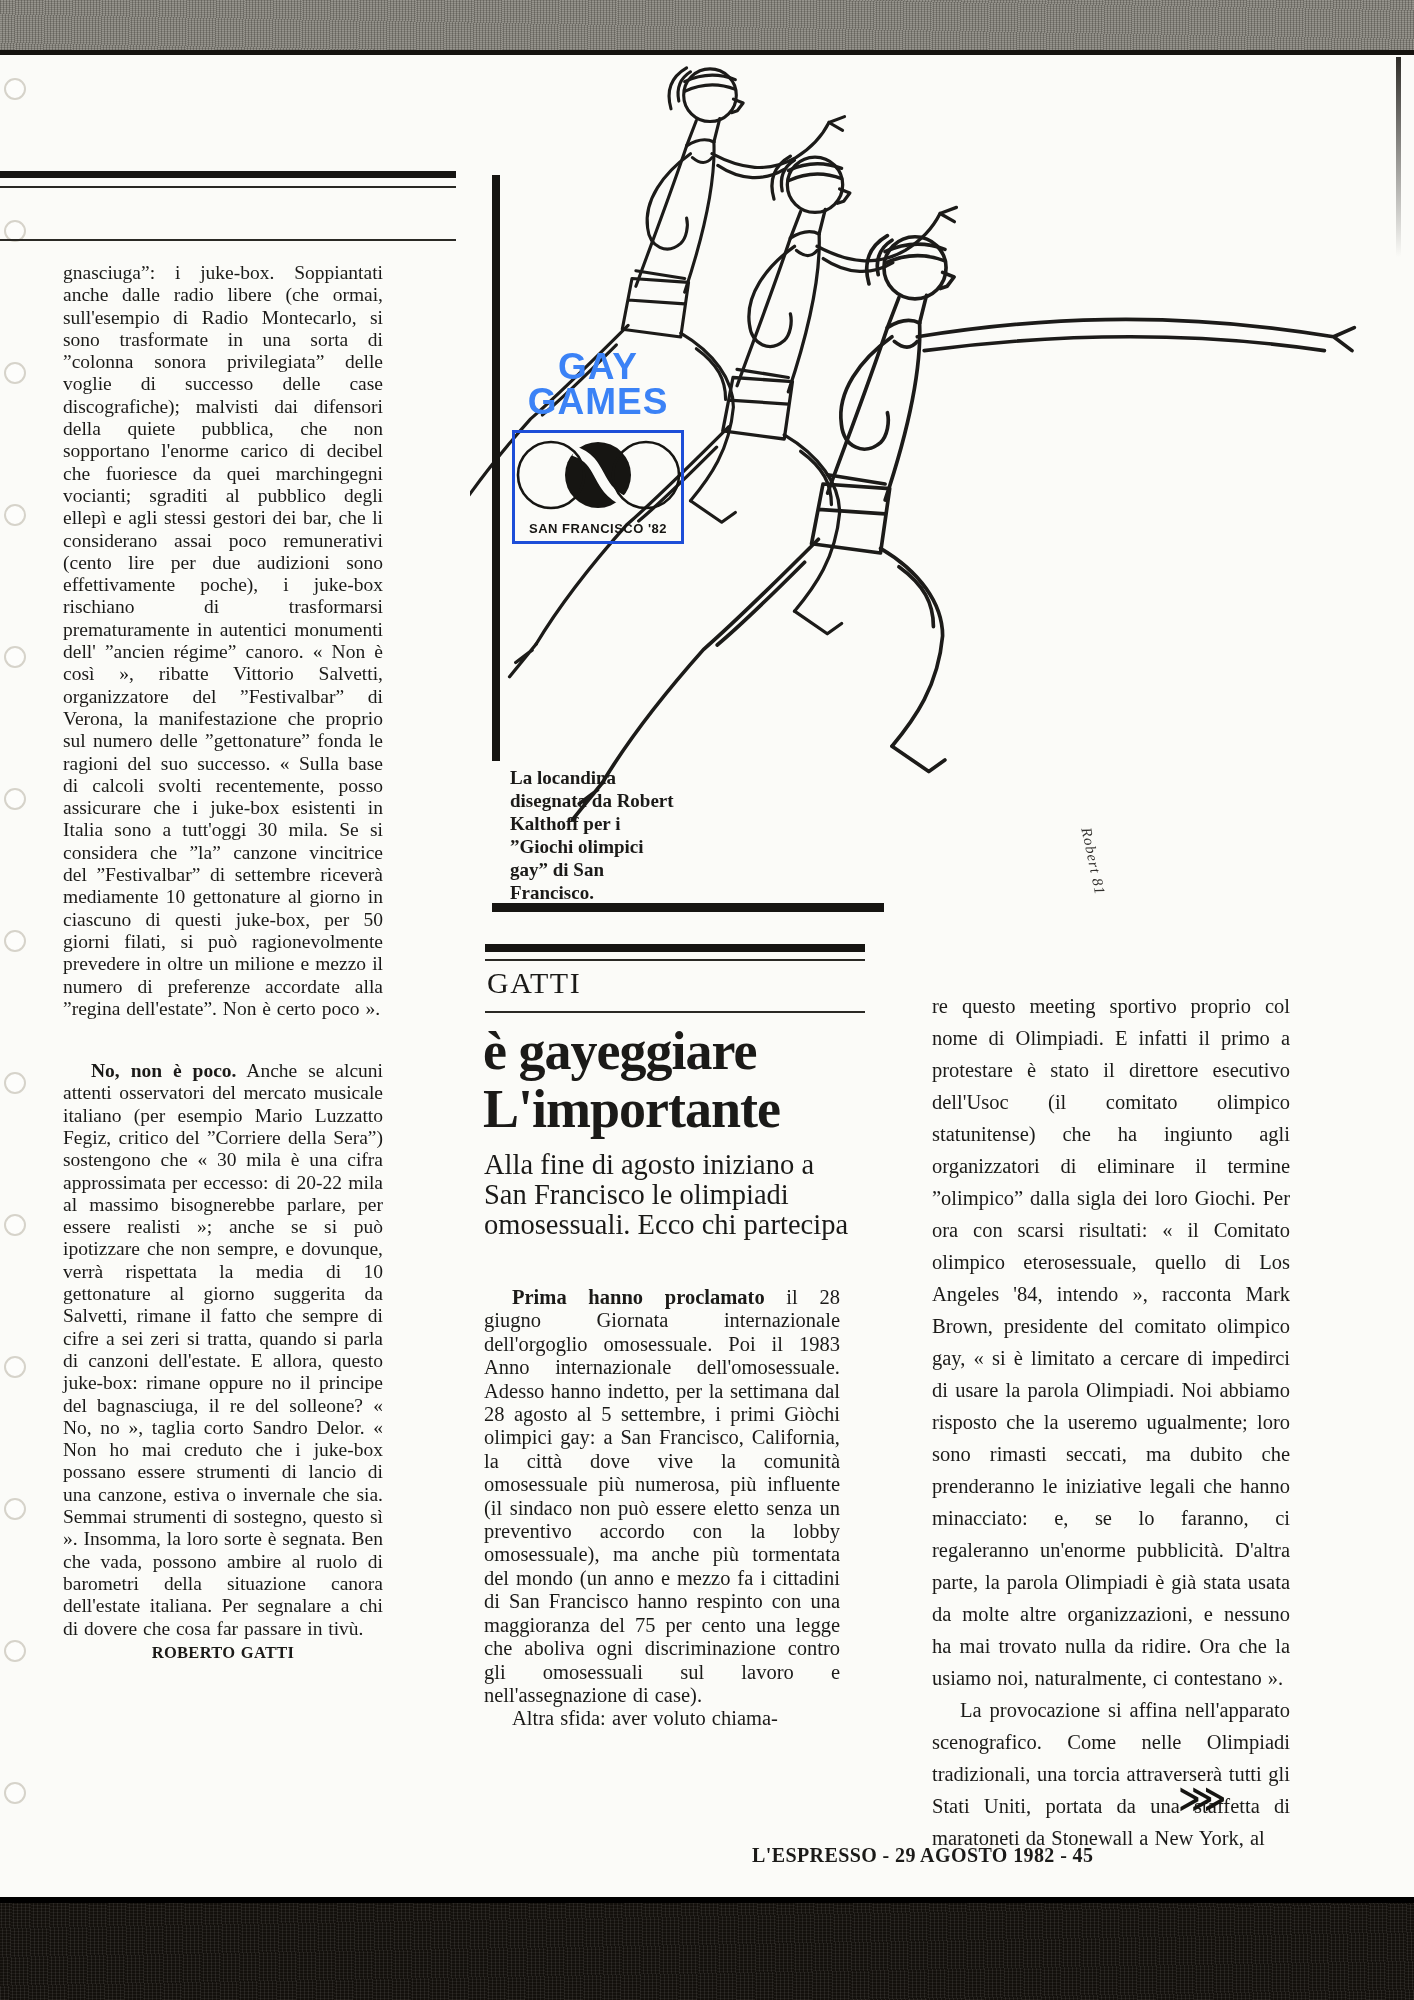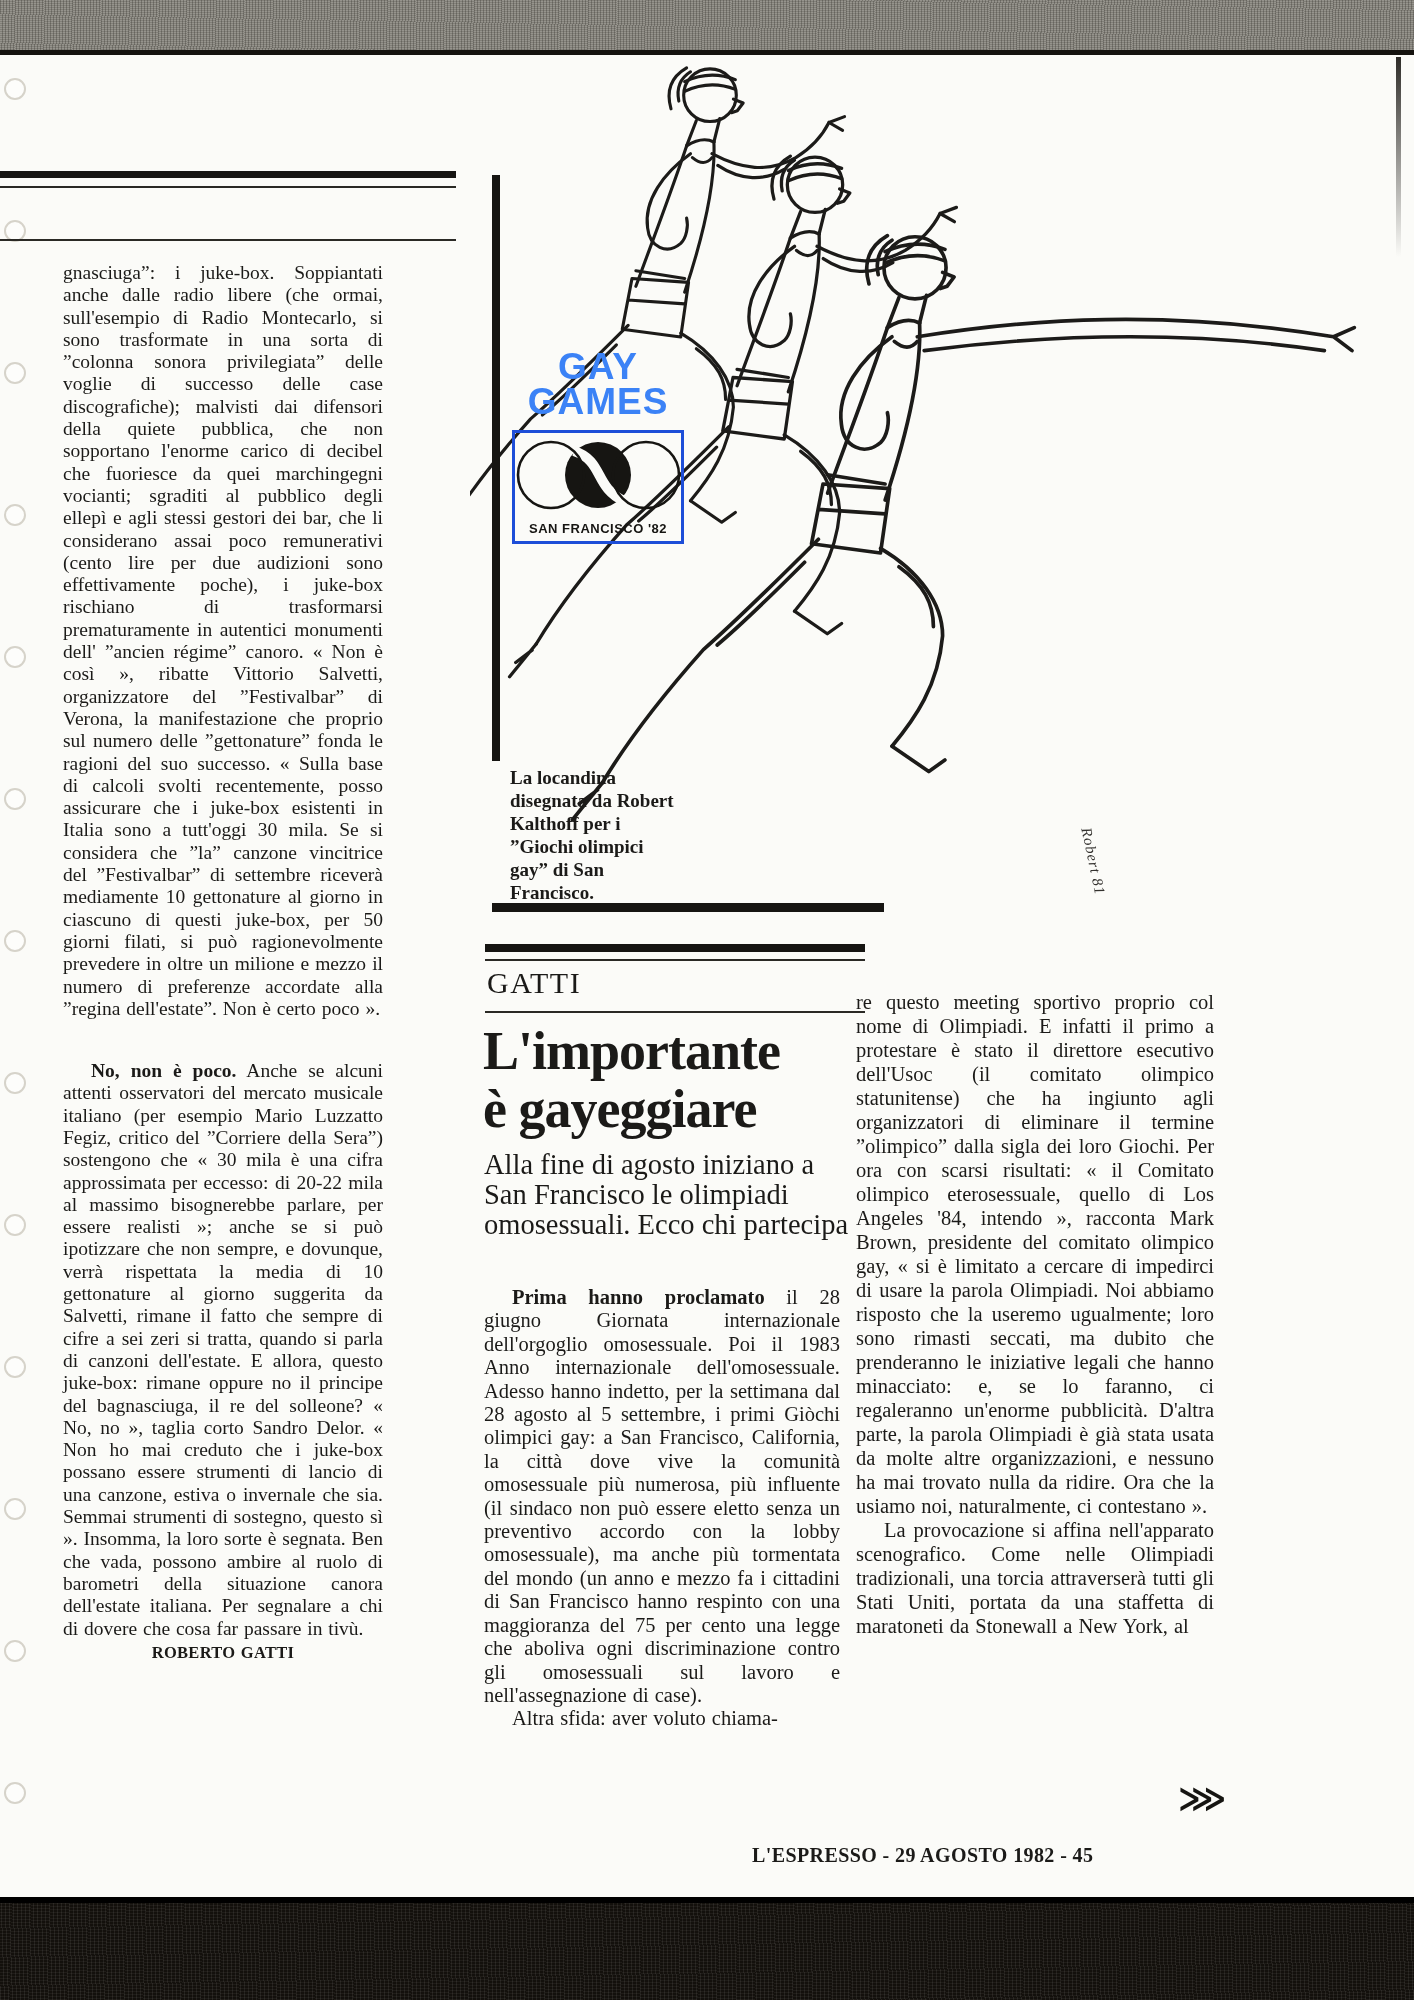--- a/index.html
+++ b/index.html
@@ -88,21 +88,21 @@
   .headline {
     position:absolute; left:483px; top:1022px; width:380px;
     font-weight:bold; font-size:54px; line-height:58px; letter-spacing:-1px;
   }
   .standfirst {
     position:absolute; left:484px; top:1150px; width:368px;
     font-size:28.5px; line-height:30px;
   }
   .col { position:absolute; font-size:20.5px; text-align:justify; word-spacing:1px; }
   .col-1 { left:484px; top:1286px; width:356px; line-height:23.4px; }
-  .col-2 { left:856px; top:990px;  width:358px; line-height:24px; }
+  .col-2 { left:932px; top:990px;  width:358px; line-height:32px; }
   .col p.indent { text-indent:28px; }
   .chevrons {
     position:absolute; left:1178px; top:1778px;
     font-family:"DejaVu Sans",sans-serif; font-size:34px; font-weight:bold; color:#161512;
   }
   .footer-line {
     position:absolute; left:752px; top:1844px;
     font-weight:bold; font-size:20px; letter-spacing:.4px;
   }
   
@@ -202,22 +202,22 @@
     <p class="indent"><b>No, non è poco.</b><span> Anche se alcuni attenti osservatori del mercato musicale italiano (per esempio Mario Luzzatto Fegiz, critico del ”Corriere della Sera”) sostengono che « 30 mila è una cifra approssimata per eccesso: di 20-22 mila al massimo bisognerebbe parlare, per essere realisti »; anche se si può ipotizzare che non sempre, e dovunque, verrà rispettata la media di 10 gettonature al giorno suggerita da Salvetti, rimane il fatto che sempre di cifre a sei zeri si tratta, quando si parla di canzoni dell'estate. E allora, questo juke-box: rimane oppure no il principe del bagnasciuga, il re del solleone? « No, no », taglia corto Sandro Delor. « Non ho mai creduto che i juke-box possano essere strumenti di lancio di una canzone, estiva o invernale che sia. Semmai strumenti di sostegno, questo sì ». Insomma, la loro sorte è segnata. Ben che vada, possono ambire al ruolo di barometri della situazione canora dell'estate italiana. Per segnalare a chi di dovere che cosa far passare in tivù.</span></p>
     <p class="byline">ROBERTO GATTI</p>
   </div>
 
   <div class="rule sport-thick"></div>
   <div class="rule sport-thin-a"></div>
   <div class="kicker">GATTI</div>
   <div class="rule sport-thin-b"></div>
 
   <div class="headline">
+    <div>è gayeggiare</div>
     <div>L'importante</div>
-    <div>è gayeggiare</div>
   </div>
 
   <div class="standfirst">Alla fine di agosto iniziano a San Francisco le olimpiadi omosessuali. Ecco chi partecipa</div>
 
   <div class="col col-1">
     <p class="indent"><b>Prima hanno proclamato</b><span> il 28 giugno Giornata internazionale dell'orgoglio omosessuale. Poi il 1983 Anno internazionale dell'omosessuale. Adesso hanno indetto, per la settimana dal 28 agosto al 5 settembre, i primi Giòchi olimpici gay: a San Francisco, California, la città dove vive la comunità omosessuale più numerosa, più influente (il sindaco non può essere eletto senza un preventivo accordo con la lobby omosessuale), ma anche più tormentata del mondo (un anno e mezzo fa i cittadini di San Francisco hanno respinto con una maggioranza del 75 per cento una legge che aboliva ogni discriminazione contro gli omosessuali sul lavoro e nell'assegnazione di case).</span></p>
     <p class="indent">Altra sfida: aver voluto chiama-</p>
   </div>
 
   <div class="col col-2">

